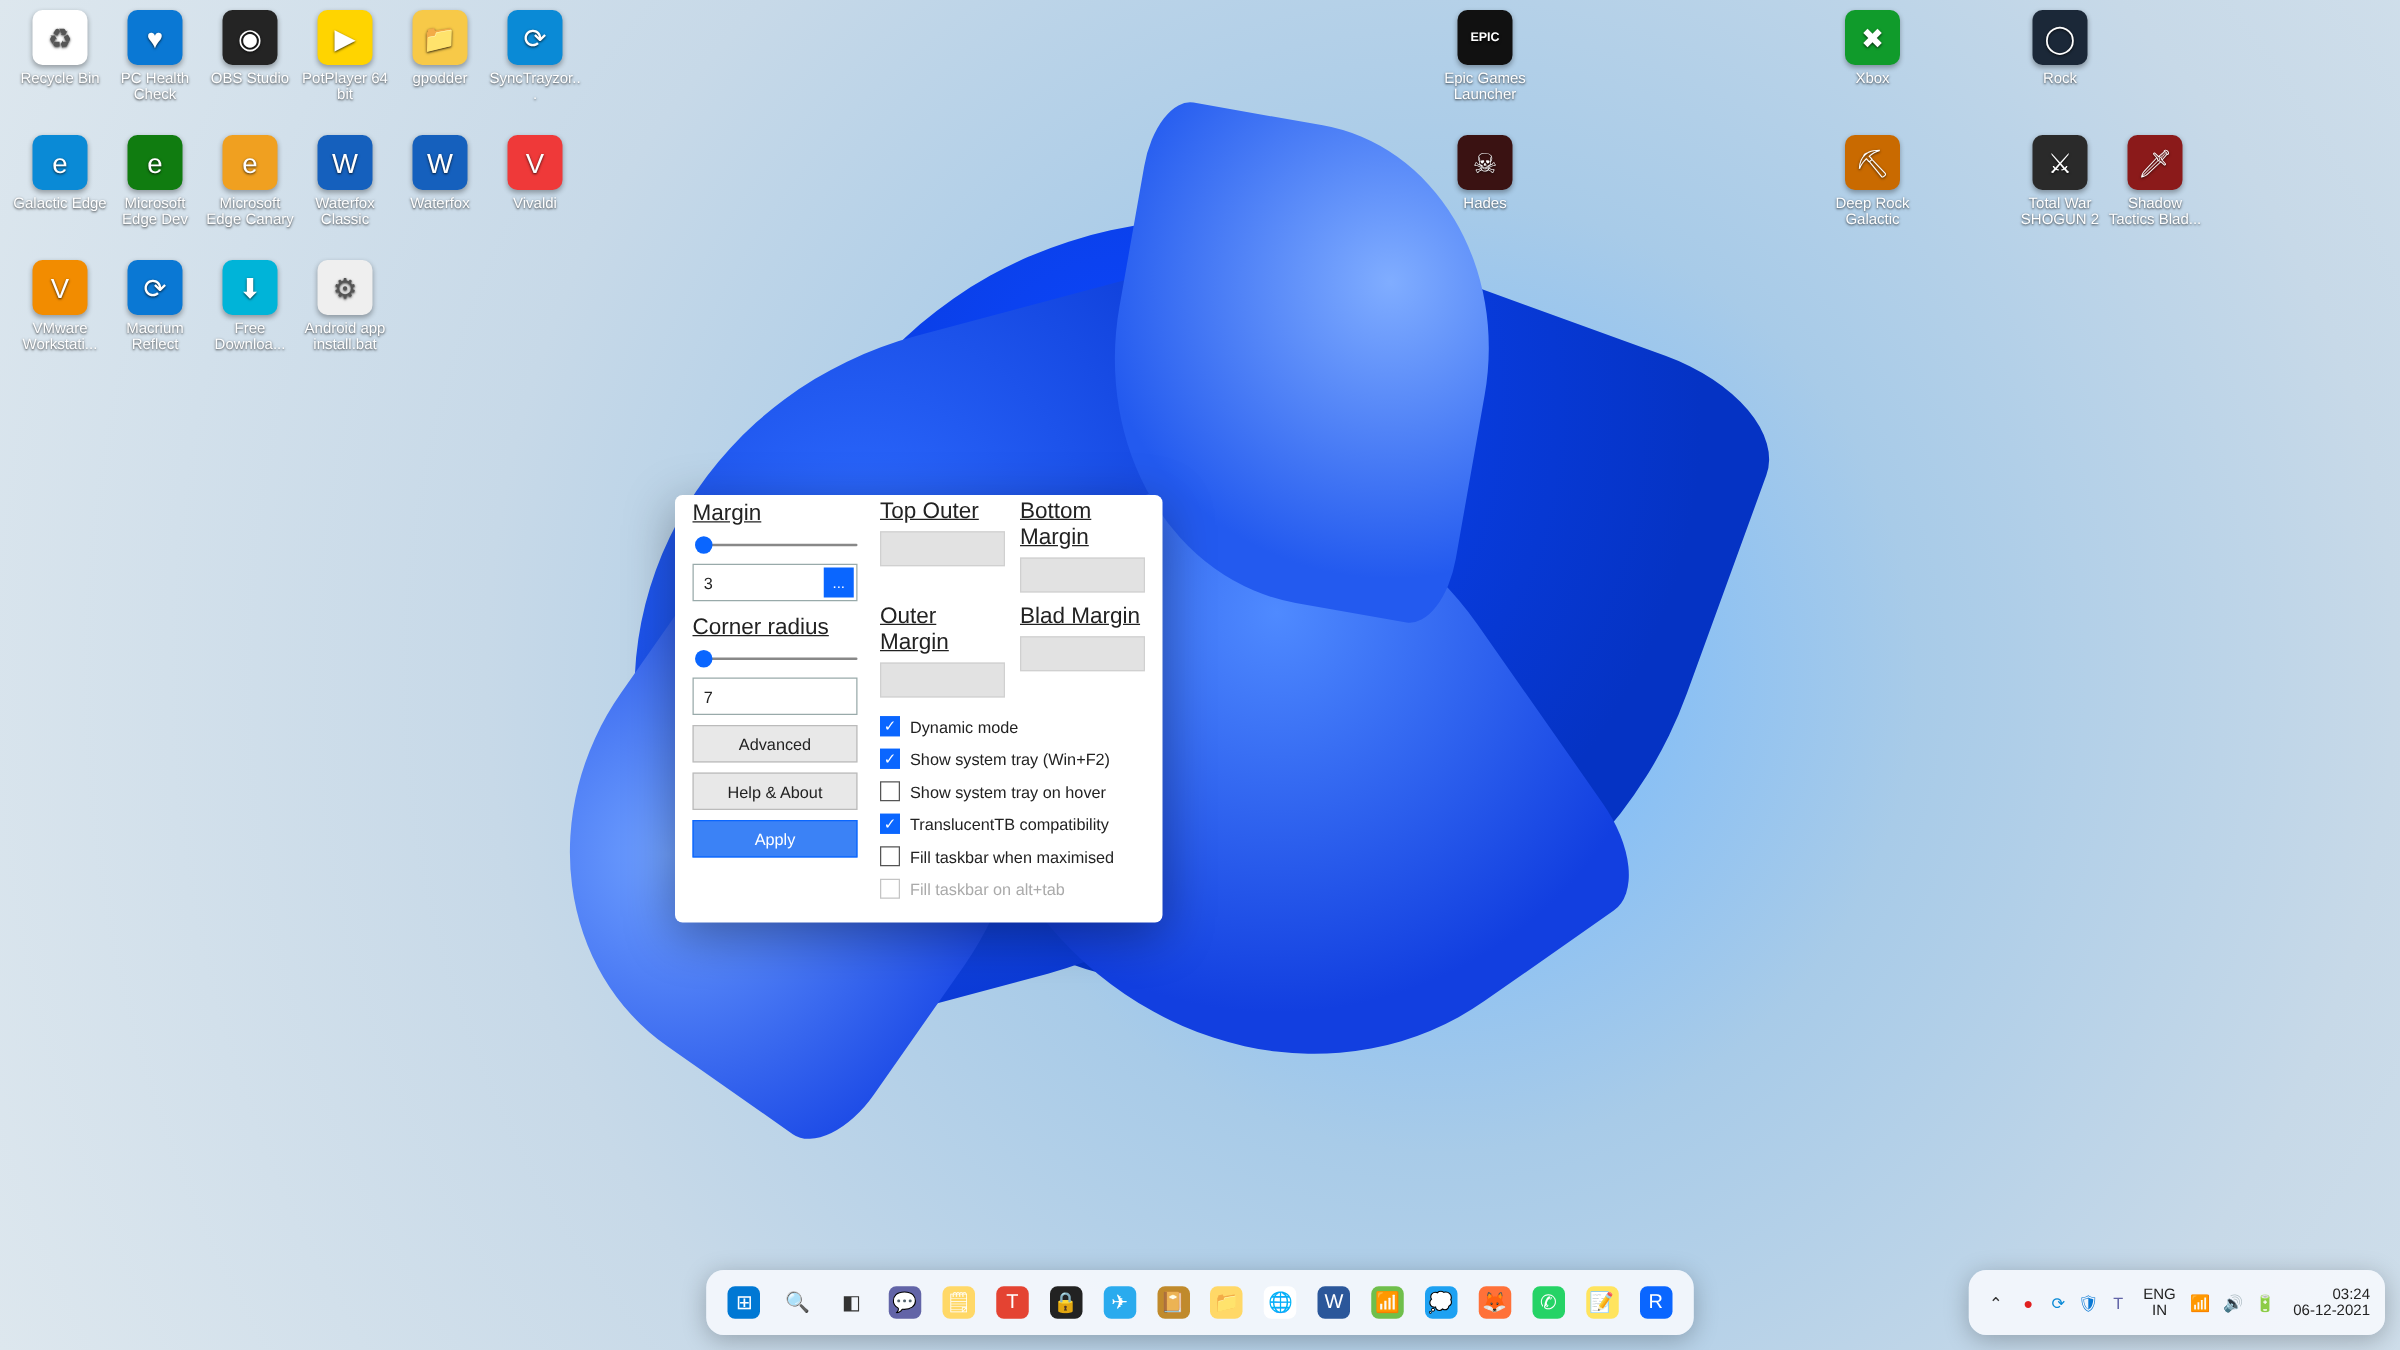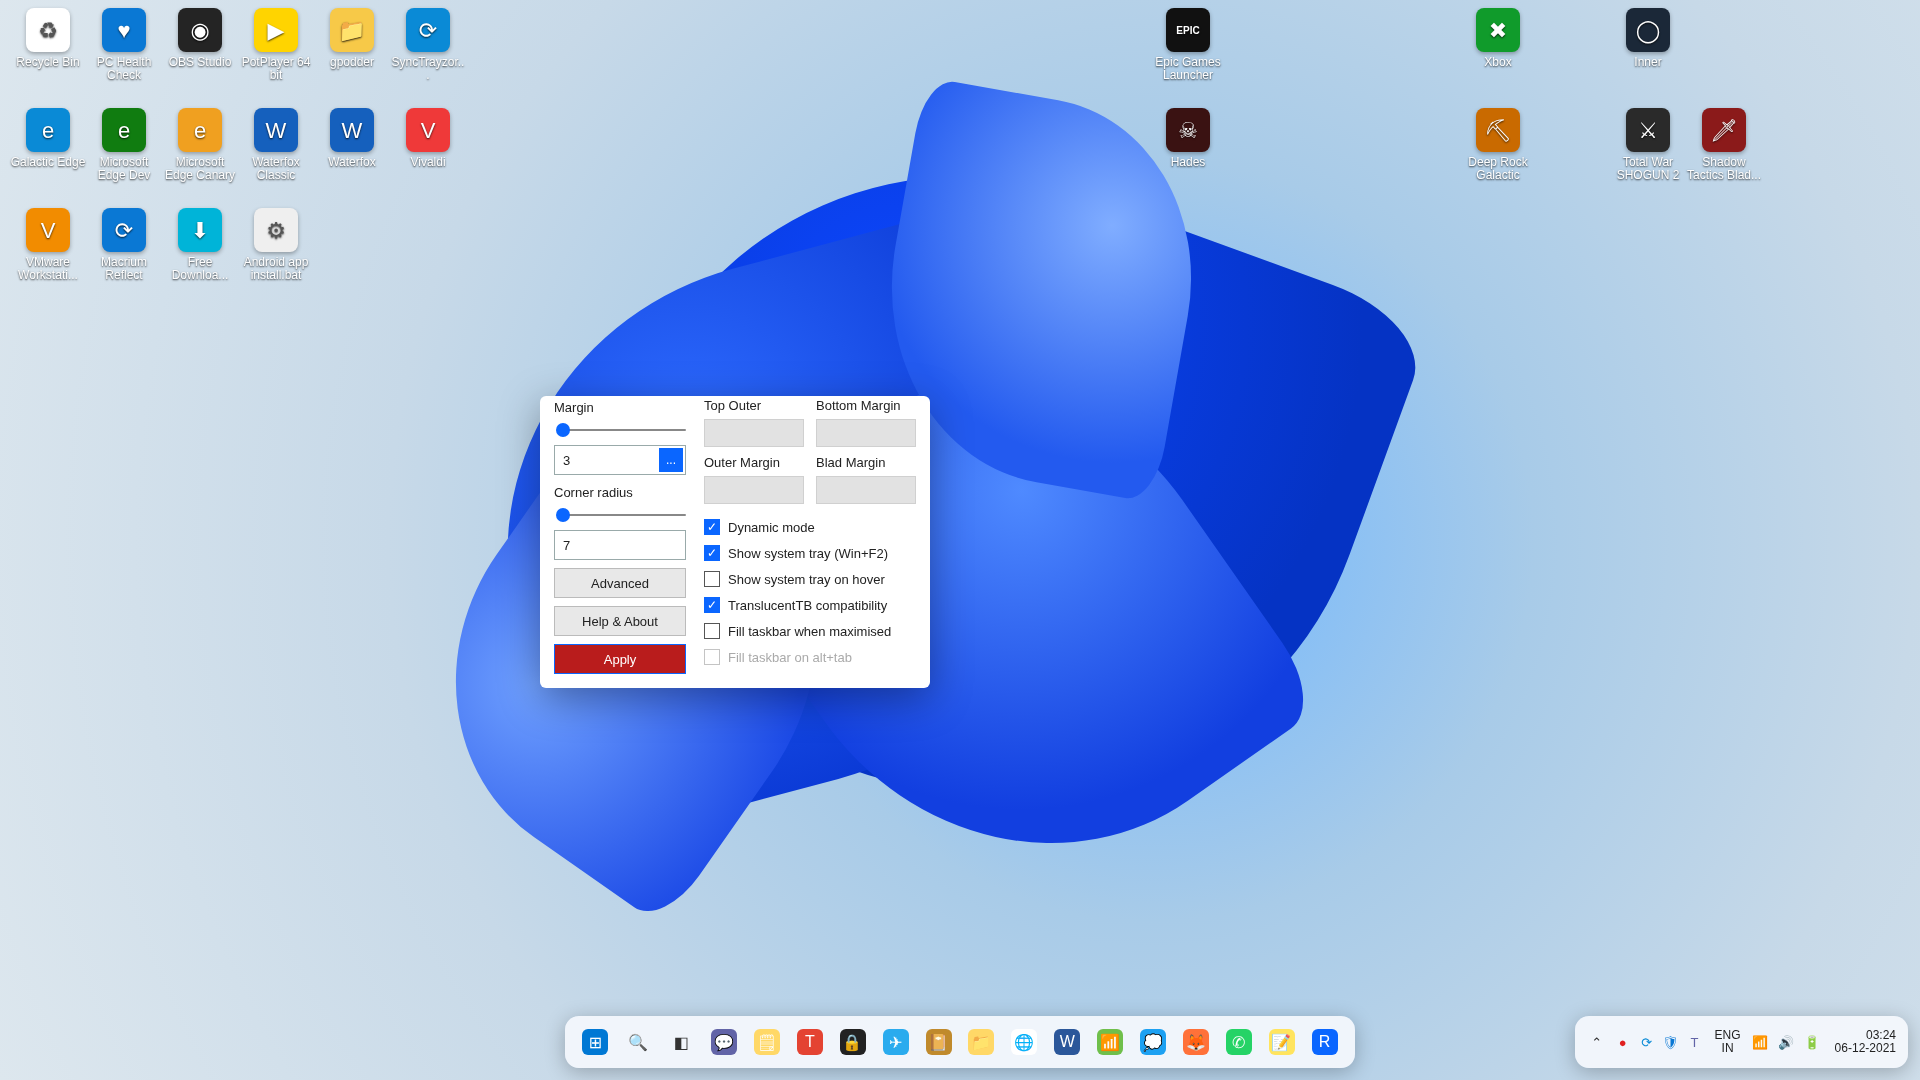--- a/index.html
+++ b/index.html
@@ -38,40 +38,40 @@
   .dialog {
     position: absolute; left: 540px; top: 396px; width: 390px;
     background: #fff; border-radius: 6px; box-shadow: 0 10px 40px rgba(0,0,0,.35);
     font-size: 13px; color: #222;
   }
   .dialog-title { padding: 8px 12px 6px; font-size: 13px; position: relative; }
   .dialog-close { position: absolute; right: 6px; top: 4px; width: 28px; height: 22px; text-align: center; line-height: 22px; cursor: pointer; font-size: 14px; }
   .dialog-body { display: flex; padding: 2px 14px 14px; gap: 18px; }
   .col-left { width: 132px; }
   .col-right { flex: 1; }
-  .field-label { font-size: 13px; color: #222; margin-bottom: 6px; margin-top: 2px; }
+  .field-label { font-size: 18px; color: #222; margin-bottom: 6px; margin-top: 2px; text-decoration: underline; }
   .slider { position: relative; height: 18px; margin-bottom: 6px; }
   .slider-track { position: absolute; left: 8px; right: 0; top: 8px; height: 2px; background: #888; border-radius: 2px; }
   .slider-thumb { position: absolute; top: 2px; width: 14px; height: 14px; border-radius: 50%; background: #0a66ff; }
   .text-input {
     width: 100%; height: 30px; border: 1px solid #9aa; background: #fff;
     padding: 0 8px; font-size: 13px; display: flex; align-items: center;
   }
   .text-input.with-btn { padding-right: 32px; position: relative; }
   .dots-btn {
     position: absolute; right: 2px; top: 2px; width: 24px; height: 24px;
     background: #0a66ff; color: #fff; display: flex; align-items: center; justify-content: center;
     font-size: 12px; cursor: pointer;
   }
   .btn {
     width: 100%; height: 30px; margin-top: 8px; border: 1px solid #bbb;
     background: #e8e8e8; display: flex; align-items: center; justify-content: center;
     font-size: 13px; cursor: pointer;
   }
-  .btn.primary { background: #b91c1c; color: #fff; border-color: #0a66ff; }
+  .btn.primary { background: #3b82f6; color: #fff; border-color: #0a66ff; }
   .rgrid { display: grid; grid-template-columns: 1fr 1fr; gap: 8px 12px; margin-bottom: 10px; }
   .rcell .field-label { margin-top: 0; }
   .rcell .disabled-input { height: 28px; width: 100%; background: #e2e2e2; border: 1px solid #d0d0d0; }
   .check-row { display: flex; align-items: center; gap: 8px; height: 26px; font-size: 13px; }
   .check-row.disabled { color: #aaa; }
   .chk { width: 16px; height: 16px; border: 1.5px solid #555; background: #fff; display: flex; align-items: center; justify-content: center; font-size: 12px; color: #fff; cursor: pointer; }
   .chk.checked { background: #0a66ff; border-color: #0a66ff; }
   .check-row.disabled .chk { border-color: #c4c4c4; cursor: default; }
 
   
@@ -134,21 +134,21 @@
     <div class="icon" style="left: 1150px; top: 8px;">
       <div class="glyph" style="background: rgb(17, 17, 17); font-size: 10px; font-weight: bold;">EPIC</div>
       <span class="label">Epic Games Launcher</span>
     </div>
     <div class="icon" style="left: 1460px; top: 8px;">
       <div class="glyph" style="background: rgb(16, 155, 43);">✖</div>
       <span class="label">Xbox</span>
     </div>
     <div class="icon" style="left: 1610px; top: 8px;">
       <div class="glyph" style="background: rgb(27, 40, 56);">◯</div>
-      <span class="label">Inner</span>
+      <span class="label">Rock</span>
     </div>
     <div class="icon" style="left: 10px; top: 108px;">
       <div class="glyph" style="background: rgb(10, 138, 214);">e</div>
       <span class="label">Galactic Edge</span>
     </div>
     <div class="icon" style="left: 86px; top: 108px;">
       <div class="glyph" style="background: rgb(16, 124, 16);">e</div>
       <span class="label">Microsoft Edge Dev</span>
     </div>
     <div class="icon" style="left: 162px; top: 108px;">

